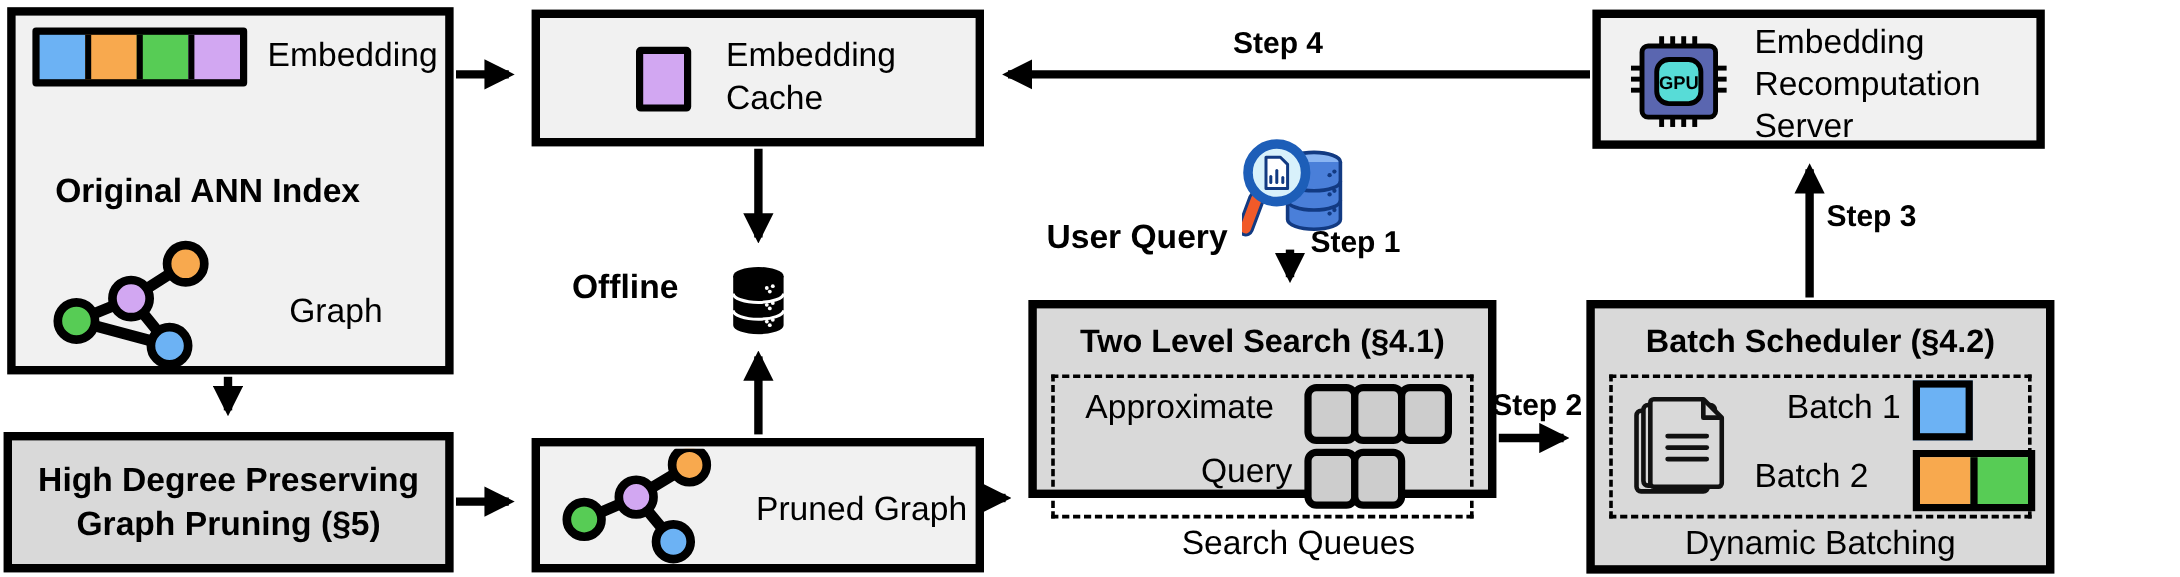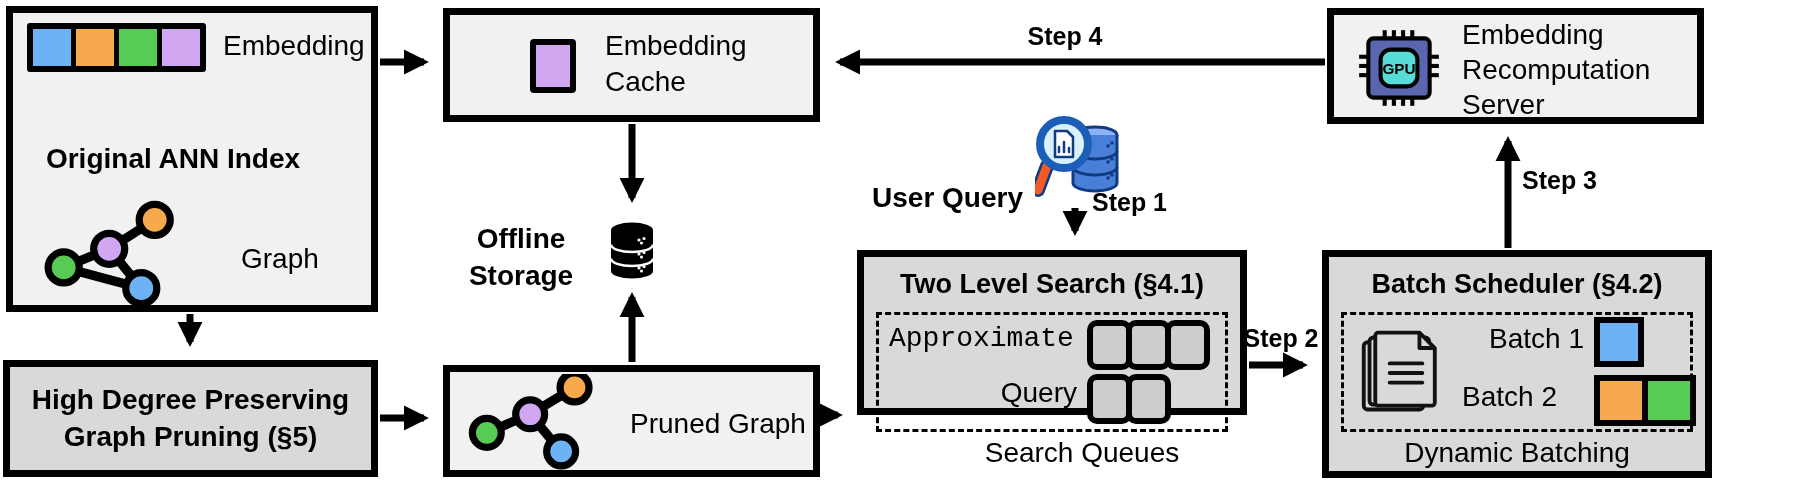--- a/index.html
+++ b/index.html
@@ -98,21 +98,20 @@
     </svg>
     <div class="lbl" style="left:128px;top:2px;line-height:35px;">
       <div>Embedding</div>
       <div>Recomputation</div>
       <div>Server</div>
     </div>
   </div>
 
   <div class="lbl bold center" style="left:437px;top:220px;width:168px;line-height:37px;">
     <div>Offline</div>
-    <div>Storage</div>
   </div>
   <svg class="icon" style="left:609px;top:222px;" width="46" height="57" viewBox="0 0 46 57">
     <path d="M2,8 v41 a21,7.5 0 0 0 42,0 v-41 z" fill="#000"></path>
     <ellipse cx="23" cy="8" rx="21" ry="7.5" fill="#000"></ellipse>
     <path d="M2,22.5 a21,7.5 0 0 0 42,0" stroke="#fff" stroke-width="2.5" fill="none"></path>
     <path d="M2,36.5 a21,7.5 0 0 0 42,0" stroke="#fff" stroke-width="2.5" fill="none"></path>
     <g fill="#fff">
       <circle cx="30" cy="18" r="1.6"></circle>
         <circle cx="35" cy="16.5" r="1.6"></circle>
         <circle cx="32.5" cy="21" r="1.6"></circle>
@@ -170,21 +169,21 @@
         <circle cx="105" cy="13" r="14" fill="#f8a94e"></circle>
         <circle cx="92" cy="75" r="14" fill="#6cb2f4"></circle>
       </g>
     </svg>
     <div class="lbl" style="left:180px;top:36px;">Pruned Graph</div>
   </div>
 
   <div class="box dark" style="left:857px;top:250px;width:390px;height:165px;">
     <div class="lbl bold center" style="left:0;top:12px;width:376px;font-size:27px;">Two Level Search (§4.1)</div>
     <div class="dashed" style="left:12px;top:55px;width:352px;height:120px;">
-      <div class="lbl" style="left:10px;top:8px;width:188px;text-align:left;font-family:Liberation Mono, monospace;">Approximate</div>
+      <div class="lbl" style="left:10px;top:8px;width:188px;text-align:center;">Approximate</div>
       <div class="queue-row" style="left:208px;top:5px;">
         <span class="queue-square"></span>
       <span class="queue-square"></span>
           <span class="queue-square"></span>
         </div>
       <div class="lbl" style="left:10px;top:62px;width:188px;text-align:right;">Query</div>
       <div class="queue-row" style="left:208px;top:59px;">
         <span class="queue-square"></span>
       <span class="queue-square"></span>
         </div>

